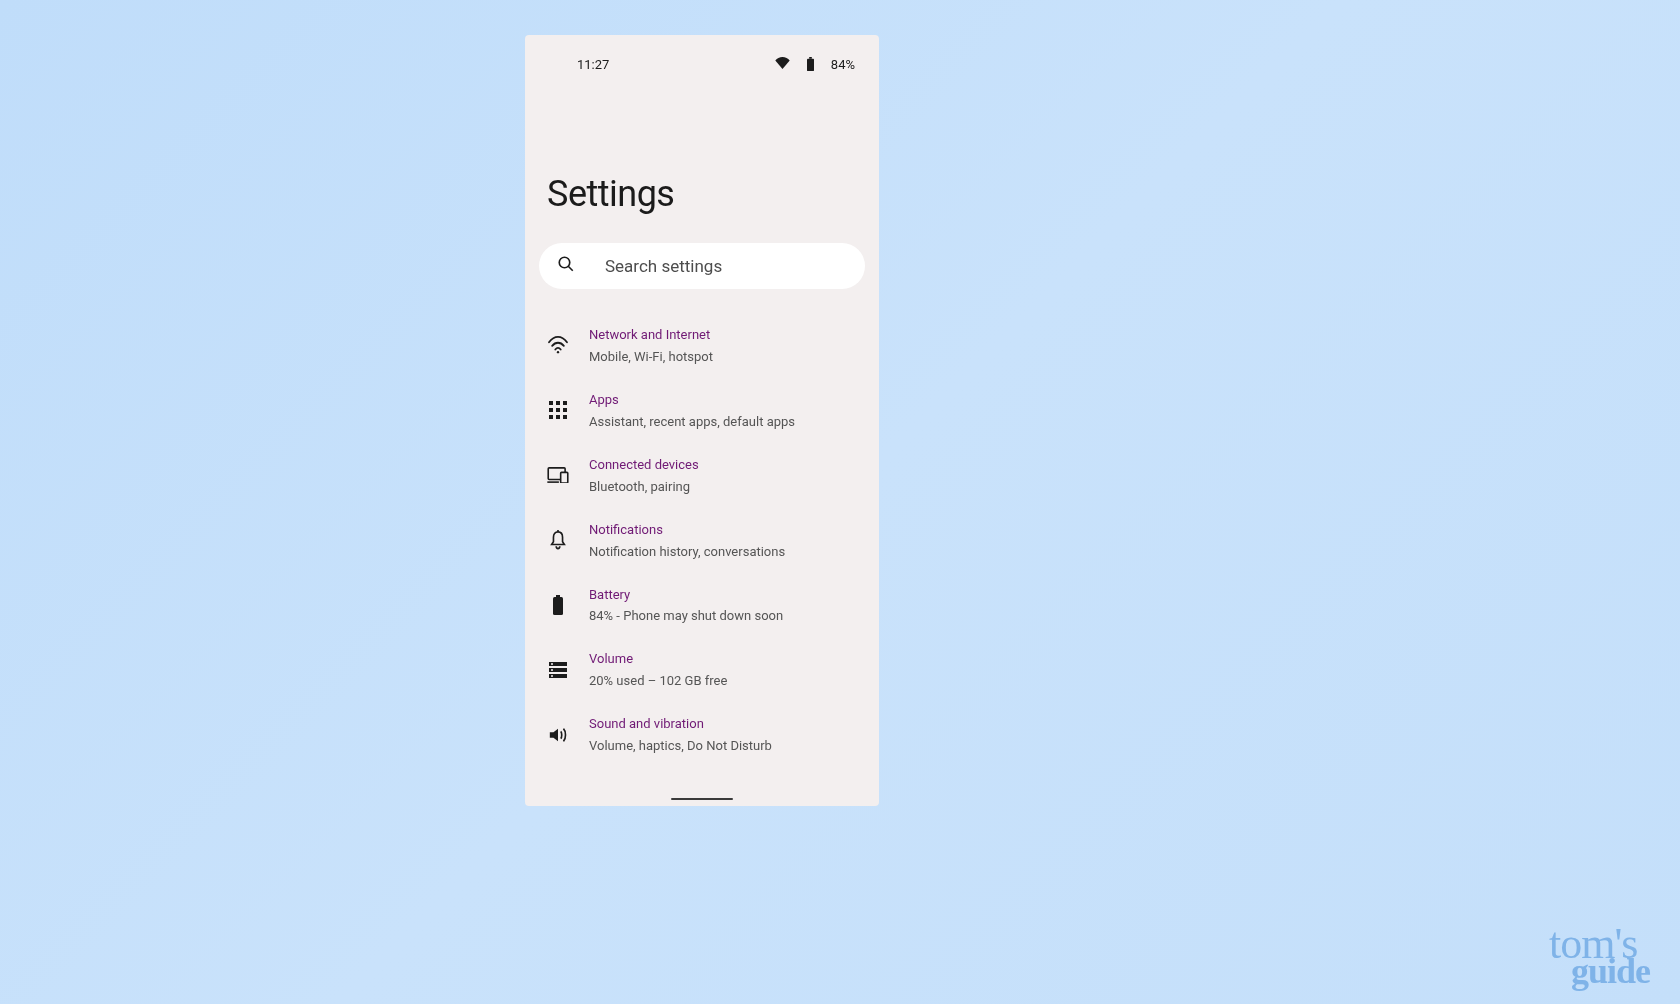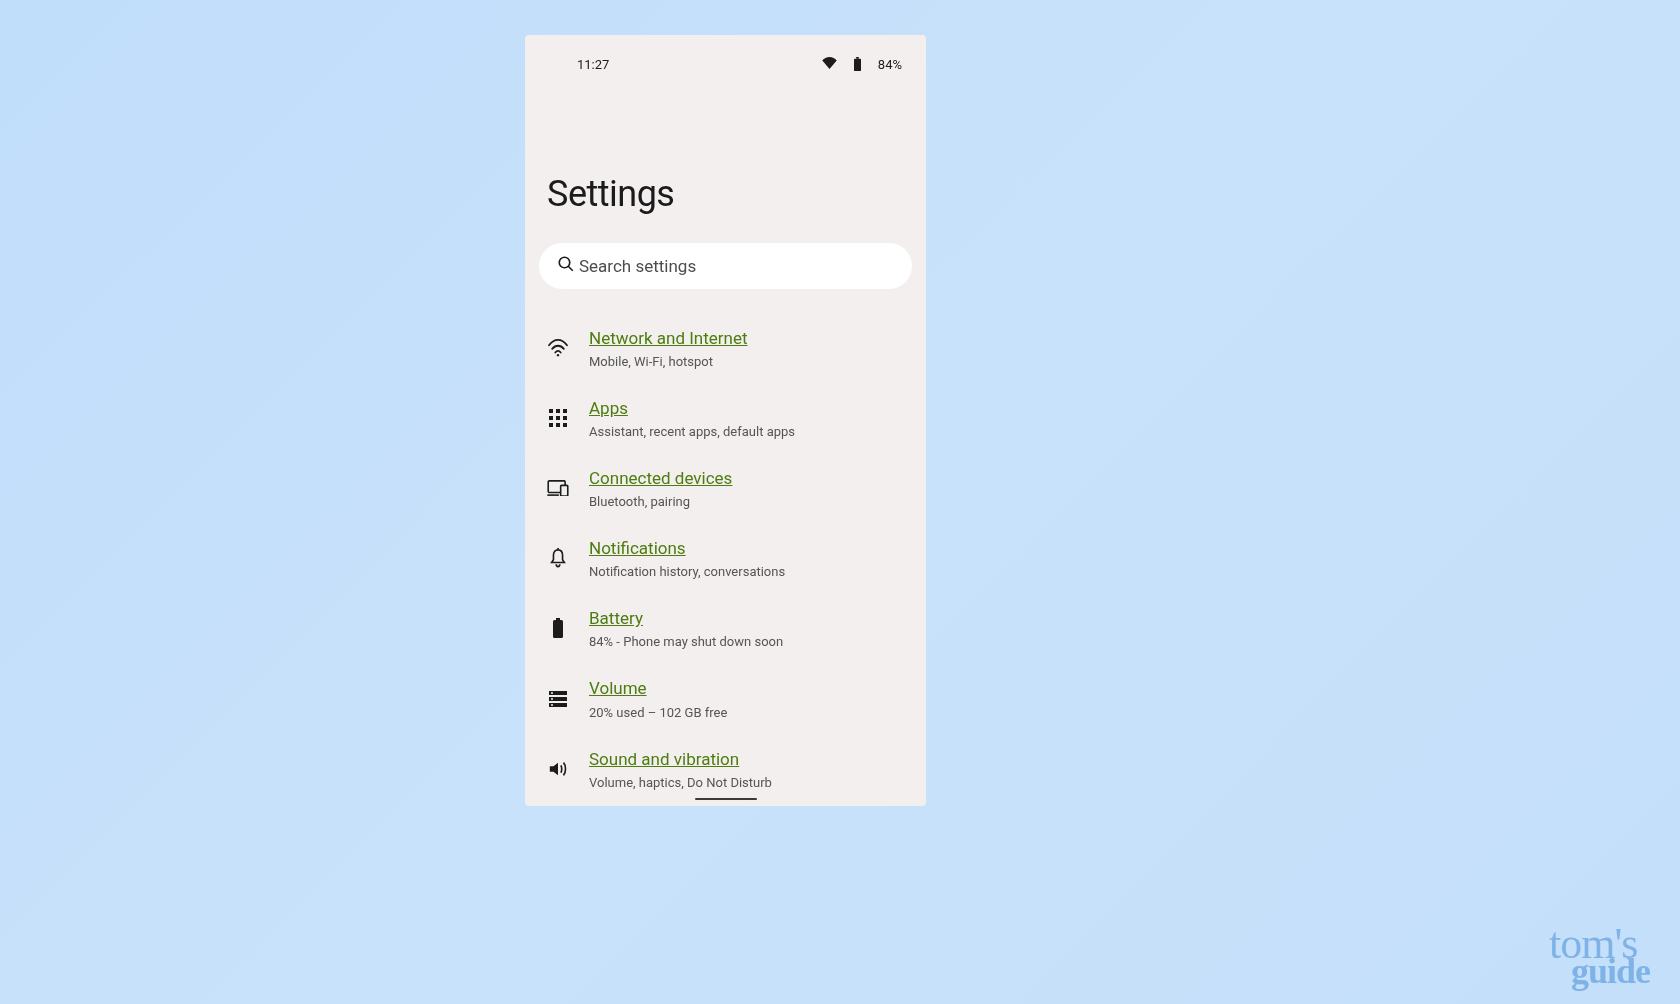--- a/index.html
+++ b/index.html
@@ -9,21 +9,21 @@
     height: 1004px;
     background: linear-gradient(135deg, #c0ddfa 0%, #c9e2fb 50%, #c4dffa 100%);
     font-family: Roboto, "Helvetica Neue", Arial, sans-serif;
     position: relative;
     overflow: hidden;
   }
   .phone {
     position: absolute;
     left: 525px;
     top: 35px;
-    width: 401px;
+    width: 354px;
     height: 771px;
     background: #f3efef;
     border-radius: 4px;
     overflow: hidden;
     color: #1a1a1a;
   }
   .status-bar {
     display: flex;
     justify-content: space-between;
     align-items: center;
@@ -46,21 +46,21 @@
     letter-spacing: -0.5px;
   }
   .search-bar {
     margin: 0 14px;
     background: #fff;
     border-radius: 28px;
     height: 46px;
     display: flex;
     align-items: center;
     padding: 0 18px;
-    gap: 4px;
+    gap: 30px;
   }
   .search-bar svg { flex: 0 0 auto; }
   .search-placeholder {
     font-size: 17px;
     color: #4d4d4d;
   }
   .items {
     padding-top: 24px;
   }
   .item {
@@ -74,24 +74,23 @@
     width: 26px;
     height: 26px;
     display: flex;
     align-items: center;
     justify-content: center;
     flex: 0 0 26px;
   }
   .item-icon svg { display: block; }
   .item-text { flex: 1; }
   .item-title {
-    font-size: 17px;
-    color: #4d7c0f;
+    font-size: 13px;
+    color: #701a75;
     line-height: 1.3;
-    text-decoration: underline;
   }
   .item-sub {
     font-size: 13px;
     color: #555;
     margin-top: 5px;
   }
   .home-indicator {
     position: absolute;
     bottom: 6px;
     left: 50%;

